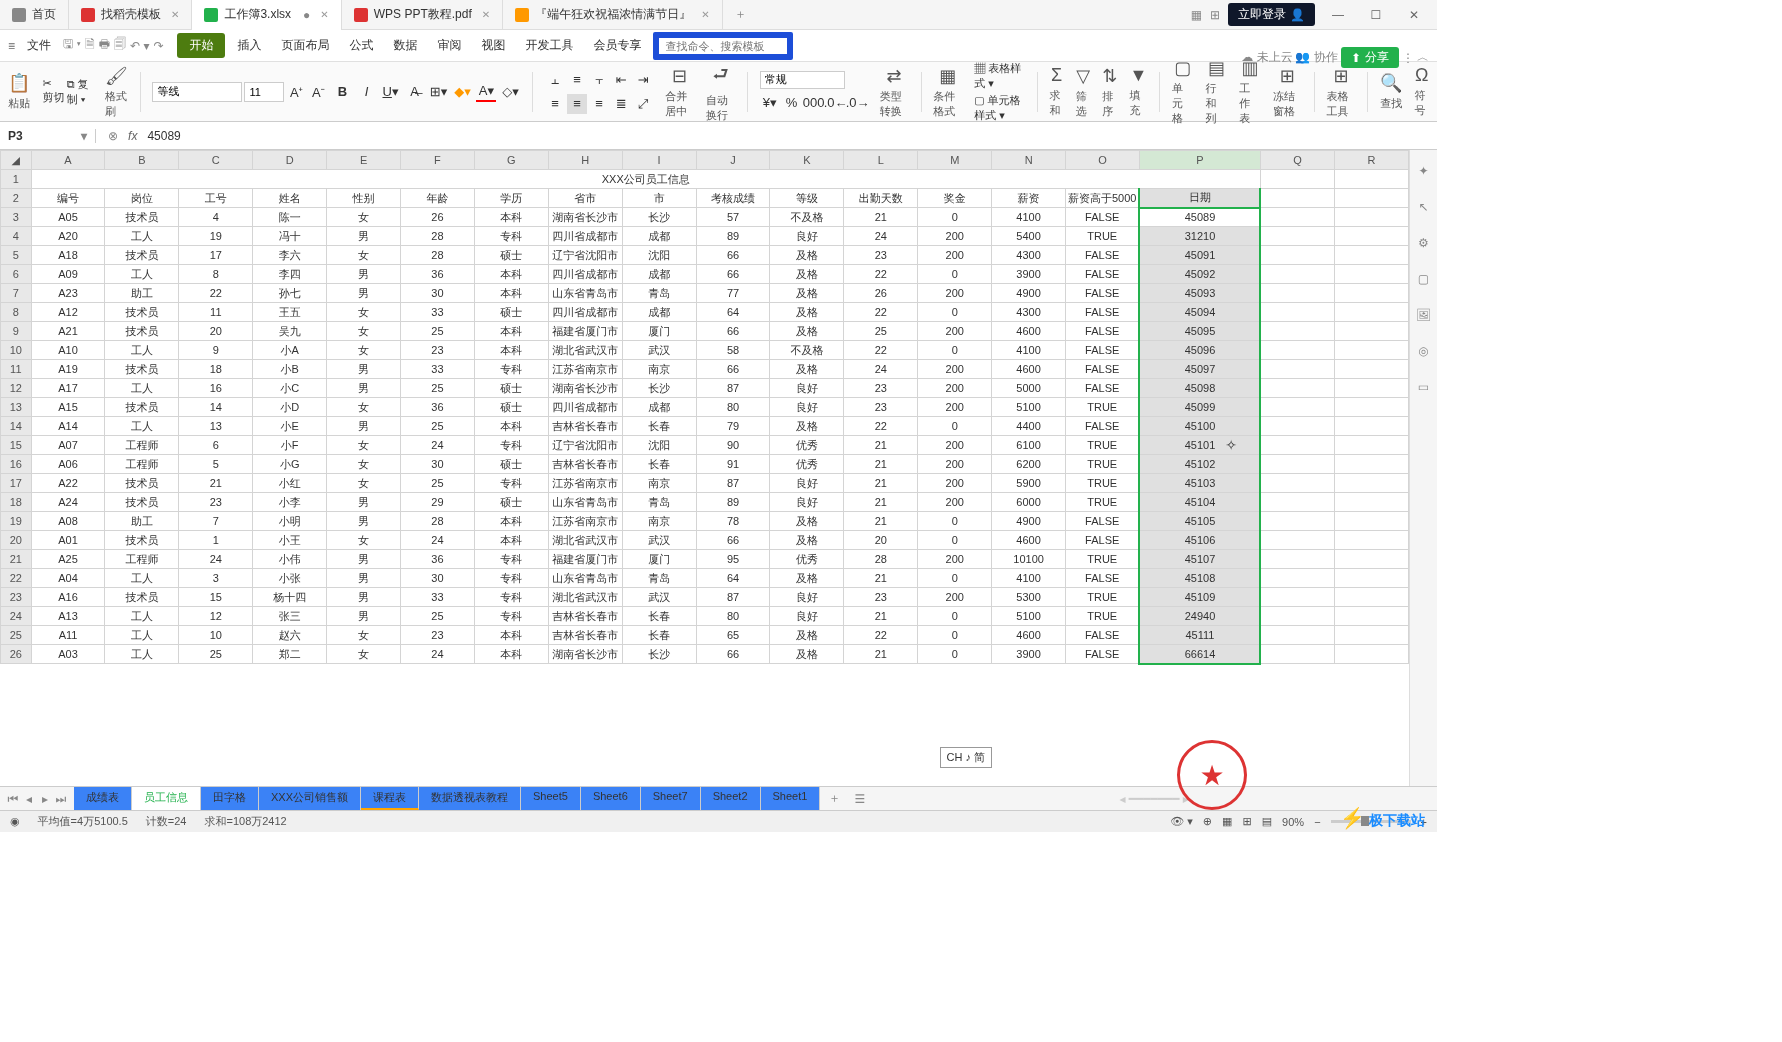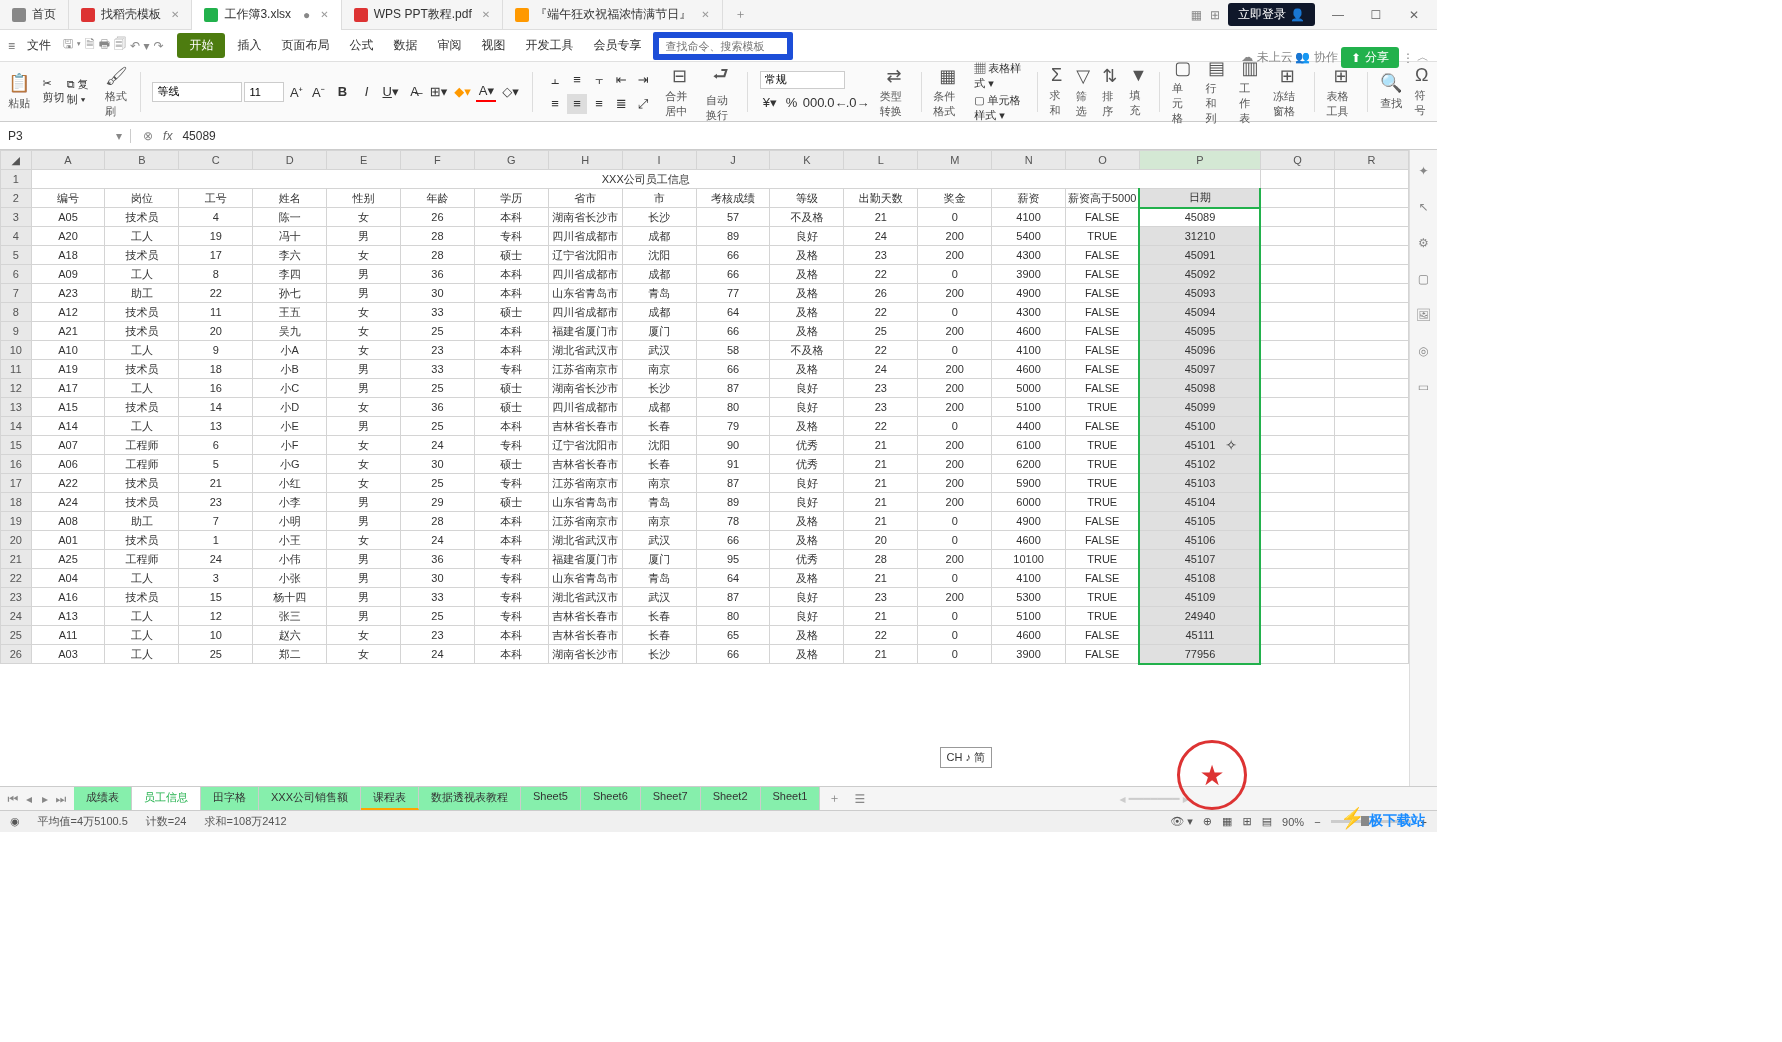--- a/index.html
+++ b/index.html
@@ -27,21 +27,21 @@
 .ribbon { height: 60px; display: flex; align-items: center; padding: 0 8px; gap: 12px; border-bottom: 1px solid #ccc; background: #fafafa; }
 .ribbon-group { display: flex; flex-direction: column; align-items: center; gap: 2px; font-size: 11px; color: #555; }
 .ribbon-sep { width: 1px; height: 40px; background: #ddd; }
 .ribbon-icon { font-size: 18px; color: #555; }
 .font-select { border: 1px solid #ccc; padding: 2px 4px; font-size: 11px; width: 90px; }
 .size-select { border: 1px solid #ccc; padding: 2px 4px; font-size: 11px; width: 40px; }
 .small-btn { width: 20px; height: 20px; display: inline-flex; align-items: center; justify-content: center; font-size: 13px; }
 
 
 .formula-bar { height: 28px; display: flex; align-items: center; border-bottom: 1px solid #ccc; }
-.name-box { width: 131px; border-right: 1px solid #ccc; padding: 0 8px; display: flex; align-items: flex-end; justify-content: space-between; }
+.name-box { width: 96px; border-right: 1px solid #ccc; padding: 0 8px; display: flex; align-items: flex-end; justify-content: space-between; font-weight: bold; }
 .fx-section { display: flex; align-items: center; gap: 10px; padding: 0 12px; }
 .fx-label { font-style: italic; color: #666; }
 
 
 .sheet-container { display: flex; height: 636px; position: relative; }
 .sheet-scroll { flex: 1; overflow: hidden; position: relative; }
 table.sheet { border-collapse: collapse; width: 100%; table-layout: fixed; }
 .sheet th, .sheet td { border: 1px solid #d4d4d4; height: 19px; font-size: 11px; text-align: center; background: #fff; overflow: hidden; white-space: nowrap; }
 .sheet th { background: #e8e8e8; font-weight: normal; color: #555; }
 .sheet th.corner { width: 24px; }
@@ -62,21 +62,21 @@
 .active-cell { background: #fff !important; }
 
 
 .right-sidebar { width: 28px; background: #f5f5f5; border-left: 1px solid #ddd; display: flex; flex-direction: column; align-items: center; gap: 18px; padding-top: 12px; }
 .side-icon { width: 18px; height: 18px; color: #888; display: flex; align-items: center; justify-content: center; }
 
 
 .sheet-tabs-bar { height: 24px; display: flex; align-items: center; border-top: 1px solid #ccc; background: #f5f5f5; }
 .nav-arrows { display: flex; gap: 2px; padding: 0 6px; }
 .nav-arrow { width: 14px; color: #888; text-align: center; }
-.sheet-tab { padding: 3px 12px; border-right: 1px solid #ccc; background: #86efac; font-size: 11px; cursor: pointer; }
+.sheet-tab { padding: 3px 12px; border-right: 1px solid #ccc; background: #3b82f6; font-size: 11px; cursor: pointer; }
 .sheet-tab.active { background: #fff; color: #22b14c; }
 .sheet-tab.colored { border-bottom: 2px solid orange; }
 
 
 .status-bar { height: 22px; display: flex; align-items: center; padding: 0 10px; background: #f0f0f0; border-top: 1px solid #ccc; font-size: 11px; color: #555; gap: 18px; }
 .status-right { margin-left: auto; display: flex; align-items: center; gap: 10px; }
 .zoom-slider { width: 80px; height: 3px; background: #ccc; position: relative; }
 .zoom-thumb { position: absolute; width: 8px; height: 10px; background: #888; top: -4px; left: 30px; }
 
 
@@ -859,21 +859,21 @@
             <td class="">24</td>
             <td class="">本科</td>
             <td class="">湖南省长沙市</td>
             <td class="">长沙</td>
             <td class="">66</td>
             <td class="">及格</td>
             <td class="">21</td>
             <td class="">0</td>
             <td class="">3900</td>
             <td class="">FALSE</td>
-            <td class="selected-range sel-border-left sel-border-right sel-border-bottom">77956</td>
+            <td class="selected-range sel-border-left sel-border-right sel-border-bottom">66614</td>
             <td></td>
             <td></td>
           </tr>
         </tbody>
       </table>
   </div>
   <div class="right-sidebar">
     <div class="side-icon">✦</div>
     <div class="side-icon">↖</div>
     <div class="side-icon">⚙</div>

